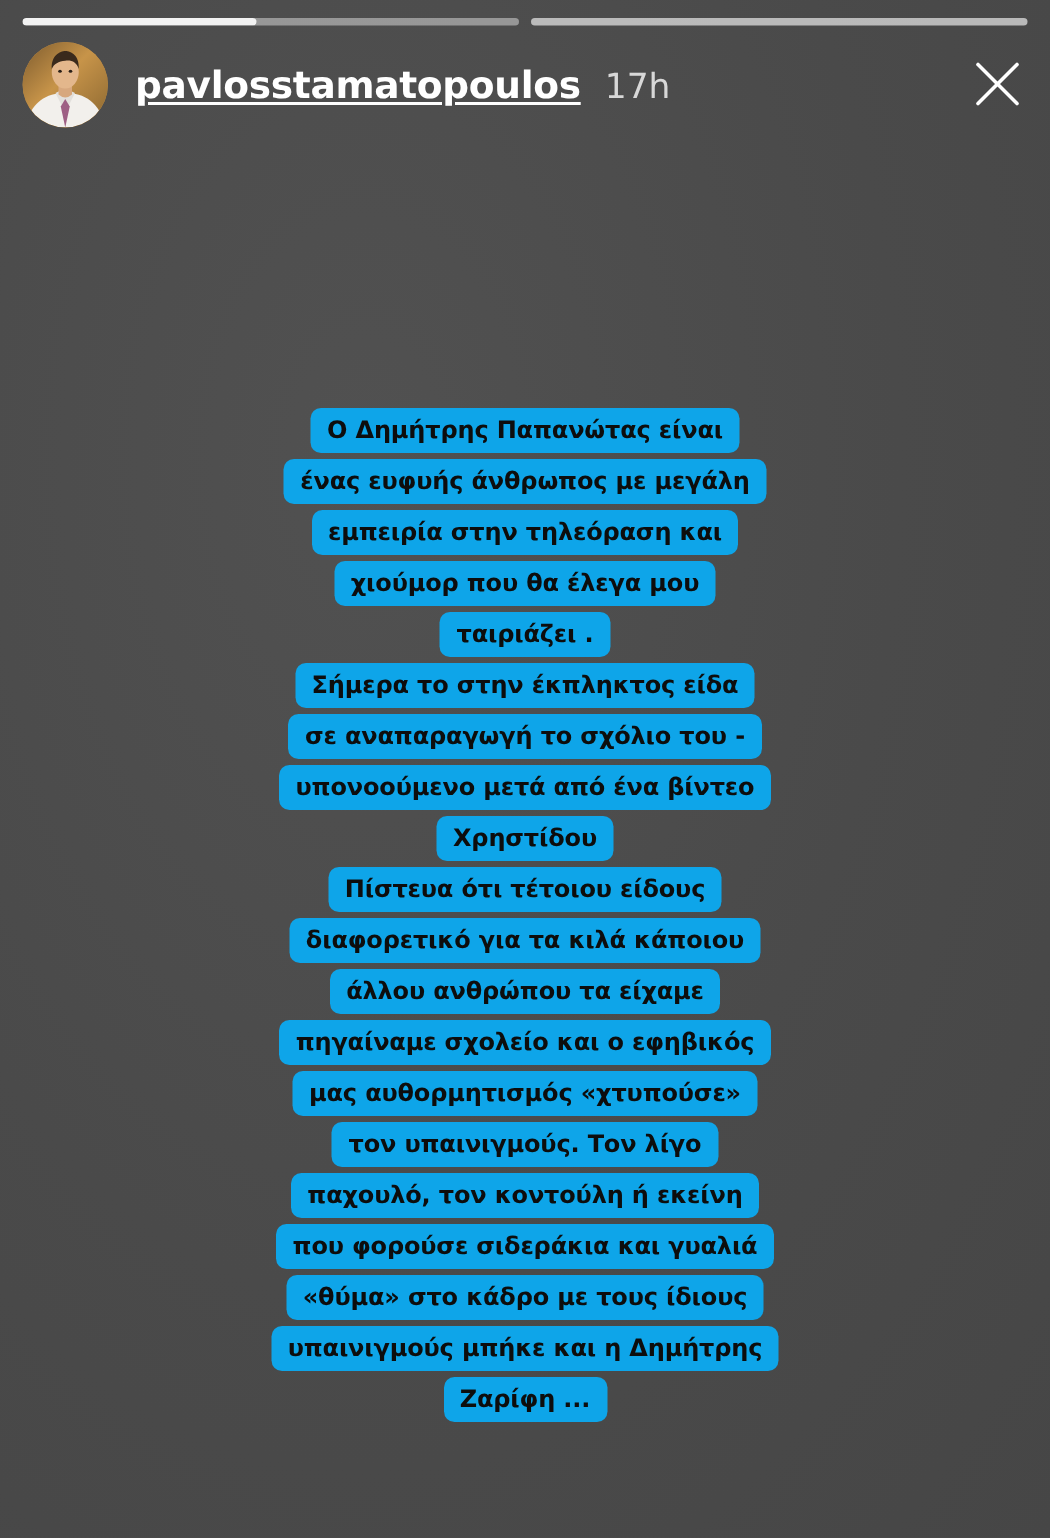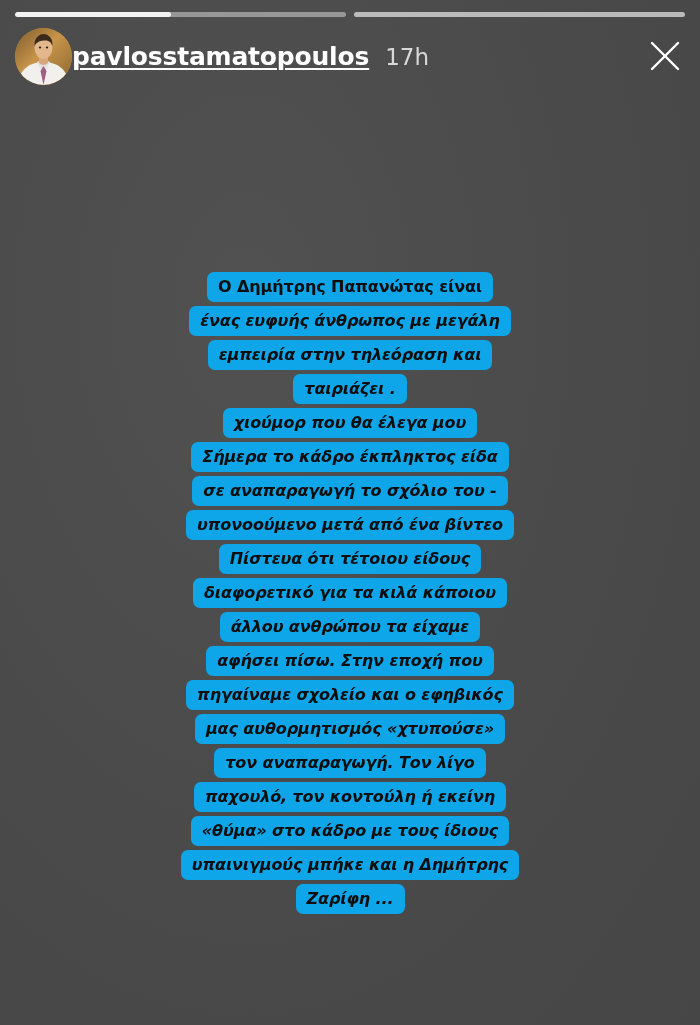--- a/index.html
+++ b/index.html
@@ -70,20 +70,21 @@
     overflow: hidden;
     flex: 0 0 auto;
     position: relative;
     background: #b98844;
   }
   .avatar svg { display: block; width: 100%; height: 100%; }
 
   .handle-wrap {
     display: flex;
     align-items: baseline;
+    margin-left: 18px;
     flex: 1 1 auto;
     min-width: 0;
   }
 
   .handle {
     color: #ffffff;
     font-size: 25px;
     font-weight: 600;
     letter-spacing: -0.2px;
     text-decoration: underline;
@@ -132,21 +133,21 @@
     font-size: 16px;
     font-weight: 700;
     line-height: 25px;
     padding: 2px 11px 3px 11px;
     border-radius: 7px;
     letter-spacing: -0.1px;
     white-space: nowrap;
     margin: 0;
     text-align: center;
   }
-  .text-line + .text-line { margin-top: 4px; font-style: italic; }
+  .text-line + .text-line { margin-top: 4px; }
 </style>
 </head>
 <body>
 
 <div class="story-canvas"></div>
 
 <div class="progress-row">
   <div class="progress-seg">
     <div class="fill" style="width:47%"></div>
   </div>
@@ -201,29 +202,30 @@
       <line x1="30" y1="4" x2="4" y2="30" stroke="#ffffff" stroke-width="2.4" stroke-linecap="round"></line>
     </svg>
   </div>
 
 </div>
 
 <div class="text-block" id="story-text-block">
     <div class="text-line">Ο Δημήτρης Παπανώτας είναι</div>
     <div class="text-line">ένας ευφυής άνθρωπος με μεγάλη</div>
     <div class="text-line">εμπειρία στην τηλεόραση και</div>
+    <div class="text-line">χιούμορ που θα έλεγα μου</div>
     <div class="text-line">ταιριάζει .</div>
-    <div class="text-line">χιούμορ που θα έλεγα μου</div>
-    <div class="text-line">Σήμερα το κάδρο έκπληκτος είδα</div>
+    <div class="text-line">Σήμερα το στην έκπληκτος είδα</div>
     <div class="text-line">σε αναπαραγωγή το σχόλιο του -</div>
     <div class="text-line">υπονοούμενο μετά από ένα βίντεο</div>
+    <div class="text-line">Χρηστίδου</div>
     <div class="text-line">Πίστευα ότι τέτοιου είδους</div>
     <div class="text-line">διαφορετικό για τα κιλά κάποιου</div>
     <div class="text-line">άλλου ανθρώπου τα είχαμε</div>
-    <div class="text-line">αφήσει πίσω. Στην εποχή που</div>
     <div class="text-line">πηγαίναμε σχολείο και ο εφηβικός</div>
     <div class="text-line">μας αυθορμητισμός «χτυπούσε»</div>
-    <div class="text-line">τον αναπαραγωγή. Τον λίγο</div>
+    <div class="text-line">τον υπαινιγμούς. Τον λίγο</div>
     <div class="text-line">παχουλό, τον κοντούλη ή εκείνη</div>
+    <div class="text-line">που φορούσε σιδεράκια και γυαλιά</div>
     <div class="text-line">«θύμα» στο κάδρο με τους ίδιους</div>
     <div class="text-line">υπαινιγμούς μπήκε και η Δημήτρης</div>
     <div class="text-line">Ζαρίφη ...</div>
   </div>
 
 </body></html>

